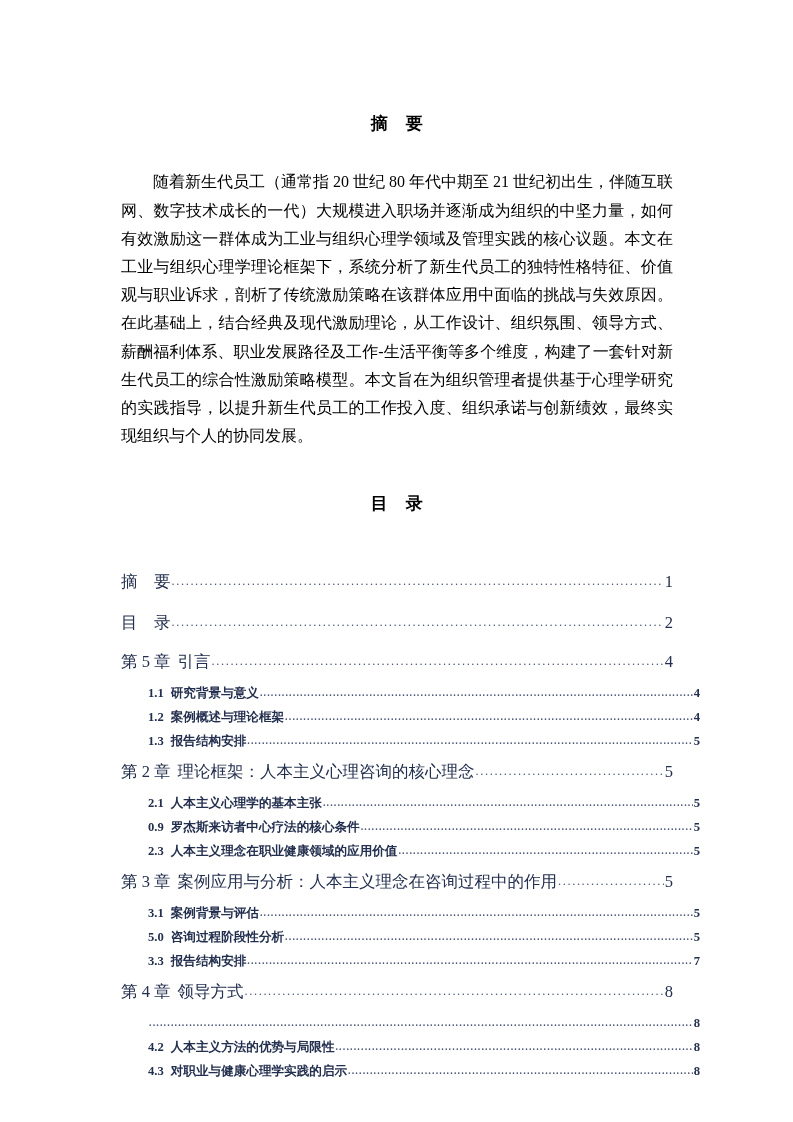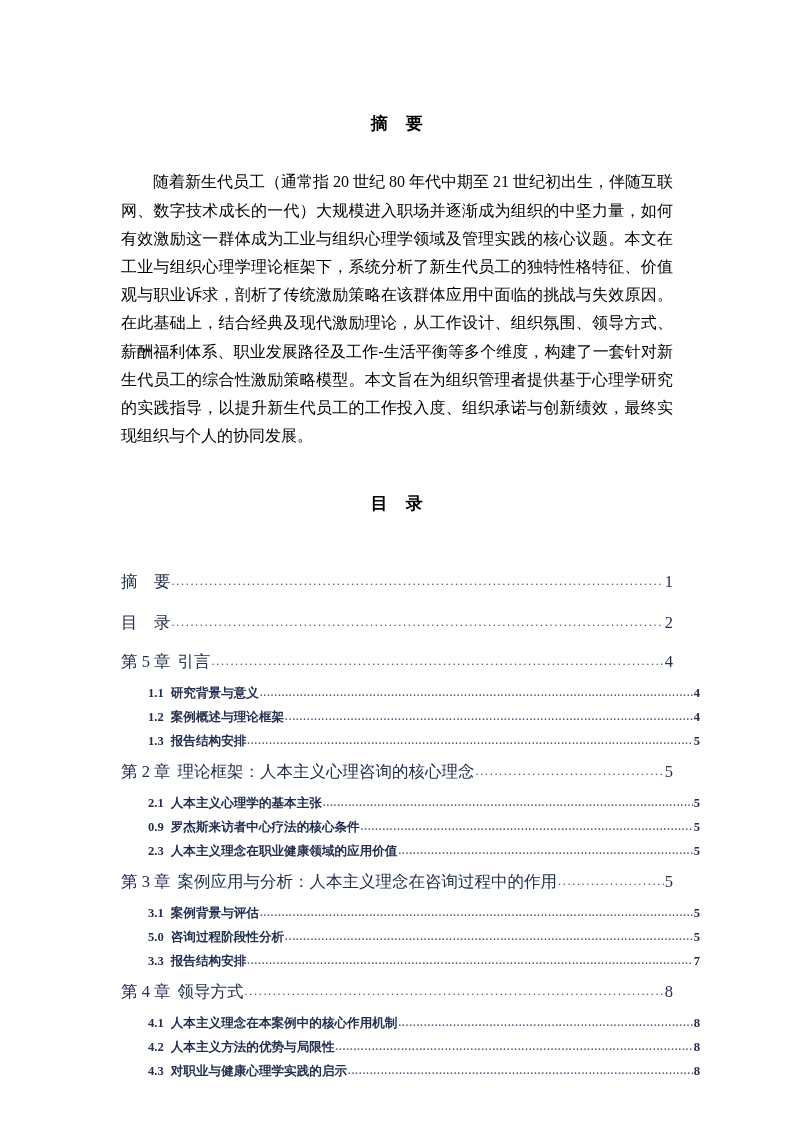--- a/index.html
+++ b/index.html
@@ -241,21 +241,20 @@
             <span class="toc-label"><span class="sub-num">3.3</span><span>报告结构安排</span></span>
             <span class="toc-leader">...................................................................................................................................................................................</span>
             <span class="toc-page">7</span>
           </div>
           <div class="toc-entry level-1">
             <span class="toc-label"><span class="chapter-num">第 4 章</span><span>领导方式</span></span>
             <span class="toc-leader">...................................................................................................................................................................................</span>
             <span class="toc-page">8</span>
           </div>
           <div class="toc-entry level-2">
-            <span class="toc-label"><span class="sub-num">4.1</span><span>人本主义理念在本案例中的核心作用机制</span></span>
             <span class="toc-leader">...................................................................................................................................................................................</span>
             <span class="toc-page">8</span>
           </div>
           <div class="toc-entry level-2">
             <span class="toc-label"><span class="sub-num">4.2</span><span>人本主义方法的优势与局限性</span></span>
             <span class="toc-leader">...................................................................................................................................................................................</span>
             <span class="toc-page">8</span>
           </div>
           <div class="toc-entry level-2">
             <span class="toc-label"><span class="sub-num">4.3</span><span>对职业与健康心理学实践的启示</span></span>

